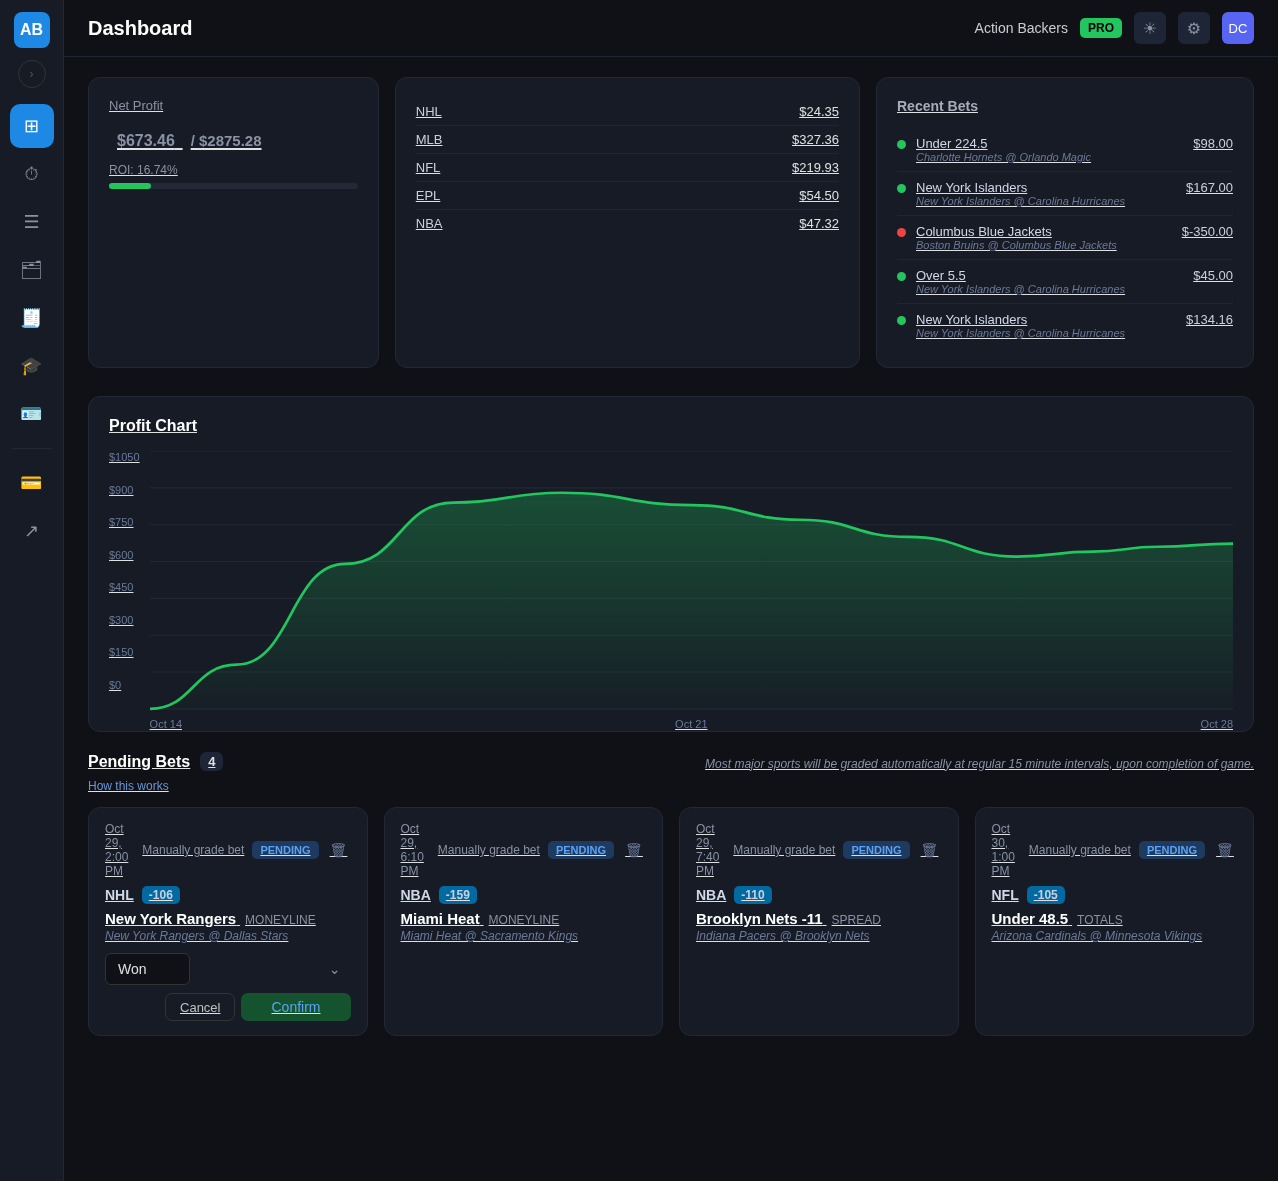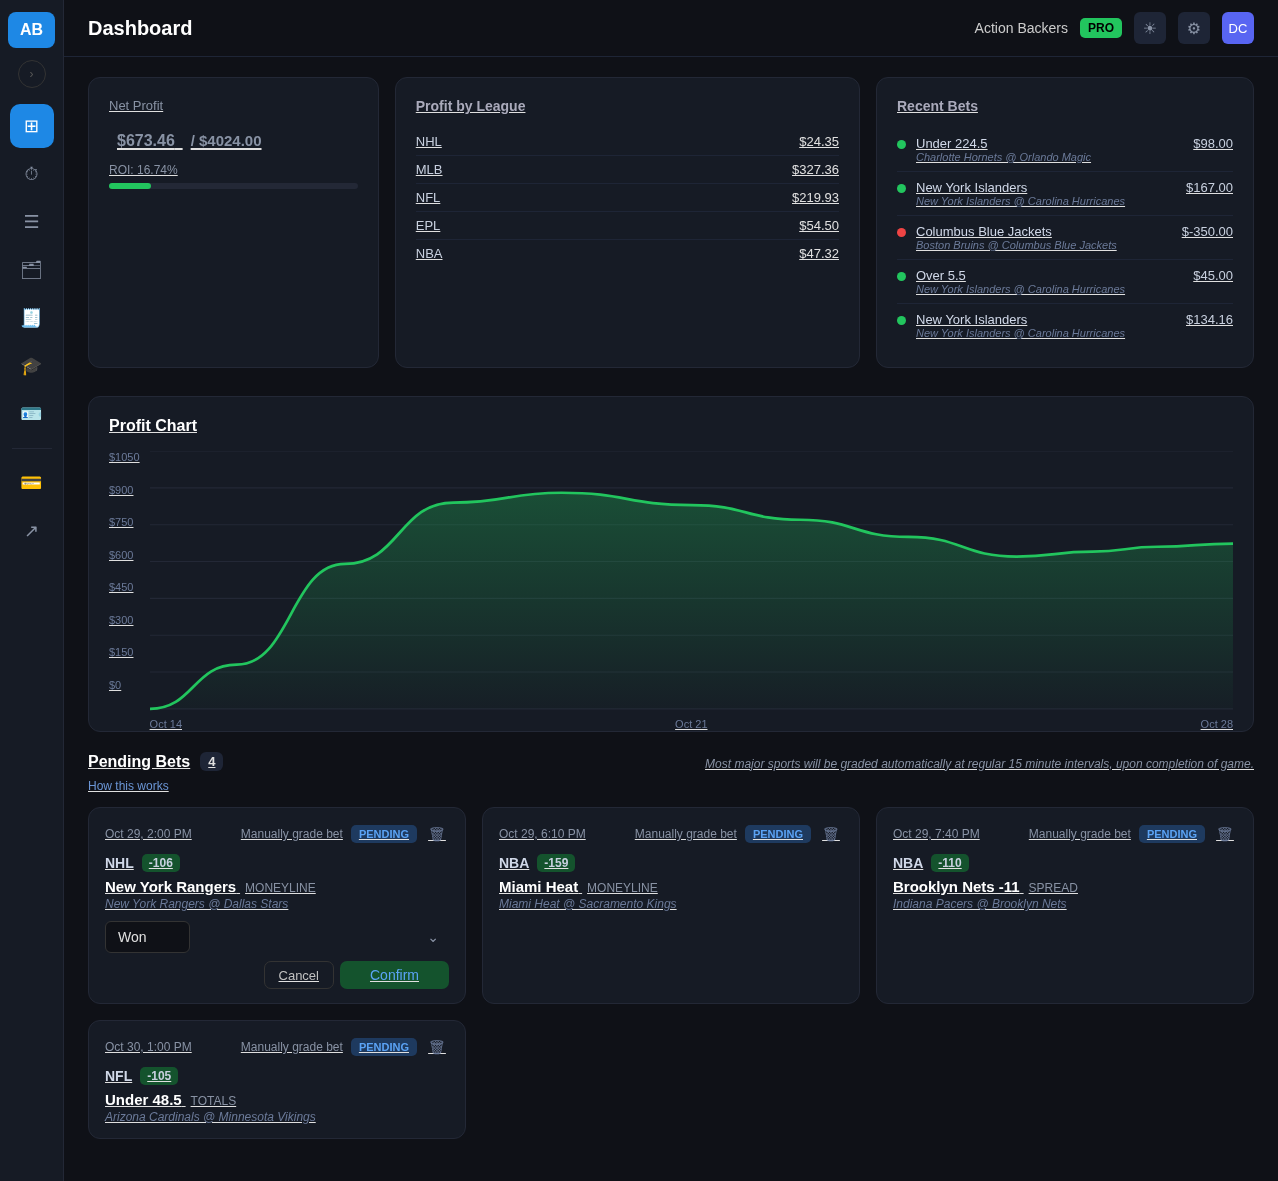--- a/index.html
+++ b/index.html
@@ -11,21 +11,21 @@
       background: #161b25;
       display: flex;
       flex-direction: column;
       align-items: center;
       padding: 12px 0;
       gap: 4px;
       border-right: 1px solid #232836;
       flex-shrink: 0;
     }
     .sidebar-logo {
-      width: 47px; height: 36px;
+      width: 36px; height: 36px;
       background: #1e88e5;
       border-radius: 8px;
       display: flex; align-items: center; justify-content: center;
       color: #fff; font-weight: 700; font-size: 16px;
       margin-bottom: 8px;
     }
     .sidebar-arrow {
       width: 28px; height: 28px;
       border-radius: 50%;
       border: 1px solid #333;
@@ -183,21 +183,21 @@
       background: #1e2536; color: #e0e0e0;
       border-radius: 6px; padding: 2px 8px;
       font-size: 13px; font-weight: 600;
     }
     .how-works { color: #6b96d6; font-size: 12px; margin-bottom: 14px; cursor: pointer; }
     .pending-info { color: #8892a4; font-size: 12px; font-style: italic; margin-left: auto; }
 
     
     .bets-grid {
       display: grid;
-      grid-template-columns: 1fr 1fr 1fr;
+      grid-template-columns: 1fr 1fr 1fr 1fr;
       gap: 16px;
     }
 
     .bet-card {
       background: #161b25;
       border-radius: 12px;
       padding: 14px 16px;
       border: 1px solid #232836;
     }
 
@@ -215,21 +215,21 @@
     }
     .delete-icon {
       color: #6b7a99; cursor: pointer; font-size: 14px;
       width: 24px; height: 24px;
       display: flex; align-items: center; justify-content: center;
     }
 
     .bet-league-row { display: flex; align-items: center; gap: 8px; margin-bottom: 6px; }
     .league-name { color: #d0d8e8; font-weight: 600; font-size: 14px; }
     .odds-badge {
-      background: #14532d;
+      background: #0369a1;
       color: #c8d0df;
       font-size: 12px; font-weight: 600;
       padding: 2px 7px; border-radius: 5px;
     }
 
     .bet-team { color: #fff; font-size: 15px; font-weight: 700; }
     .bet-type { color: #8892a4; font-size: 12px; text-transform: uppercase; font-style: normal; margin-left: 5px; }
     .bet-game { color: #6b7a99; font-size: 12px; font-style: italic; margin-top: 2px; }
 
     
@@ -312,30 +312,29 @@
   </header>
 
   <div class="content">
 
     <div class="stats-row">
 
       <div class="card">
         <div class="net-profit-label">Net Profit</div>
         <div class="net-profit-value">
           <span>$673.46</span>
-          <span style="font-size:15px; color:#8892a4;">/ $4024.00</span>
+          <span style="font-size:15px; color:#8892a4;">/ $2875.28</span>
         </div>
         <div class="roi-label">ROI: 16.74%</div>
         <div class="progress-bar-bg">
           <div class="progress-bar-fill"></div>
         </div>
       </div>
 
       <div class="card">
-        <div class="card-title">Profit by League</div>
         <div id="league-rows">
             <div class="league-row">
               <span>NHL</span>
               <span class="league-value">$24.35</span>
             </div>
             <div class="league-row">
               <span>MLB</span>
               <span class="league-value">$327.36</span>
             </div>
             <div class="league-row">

